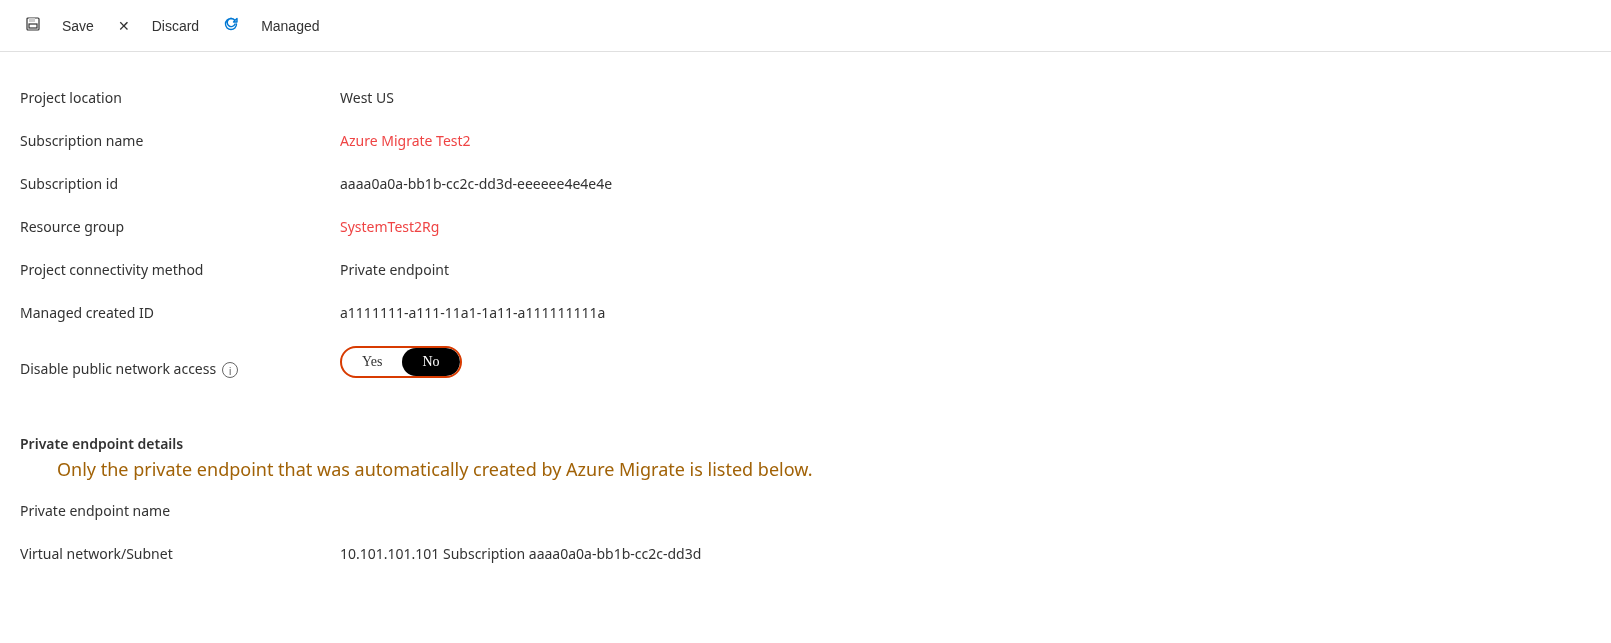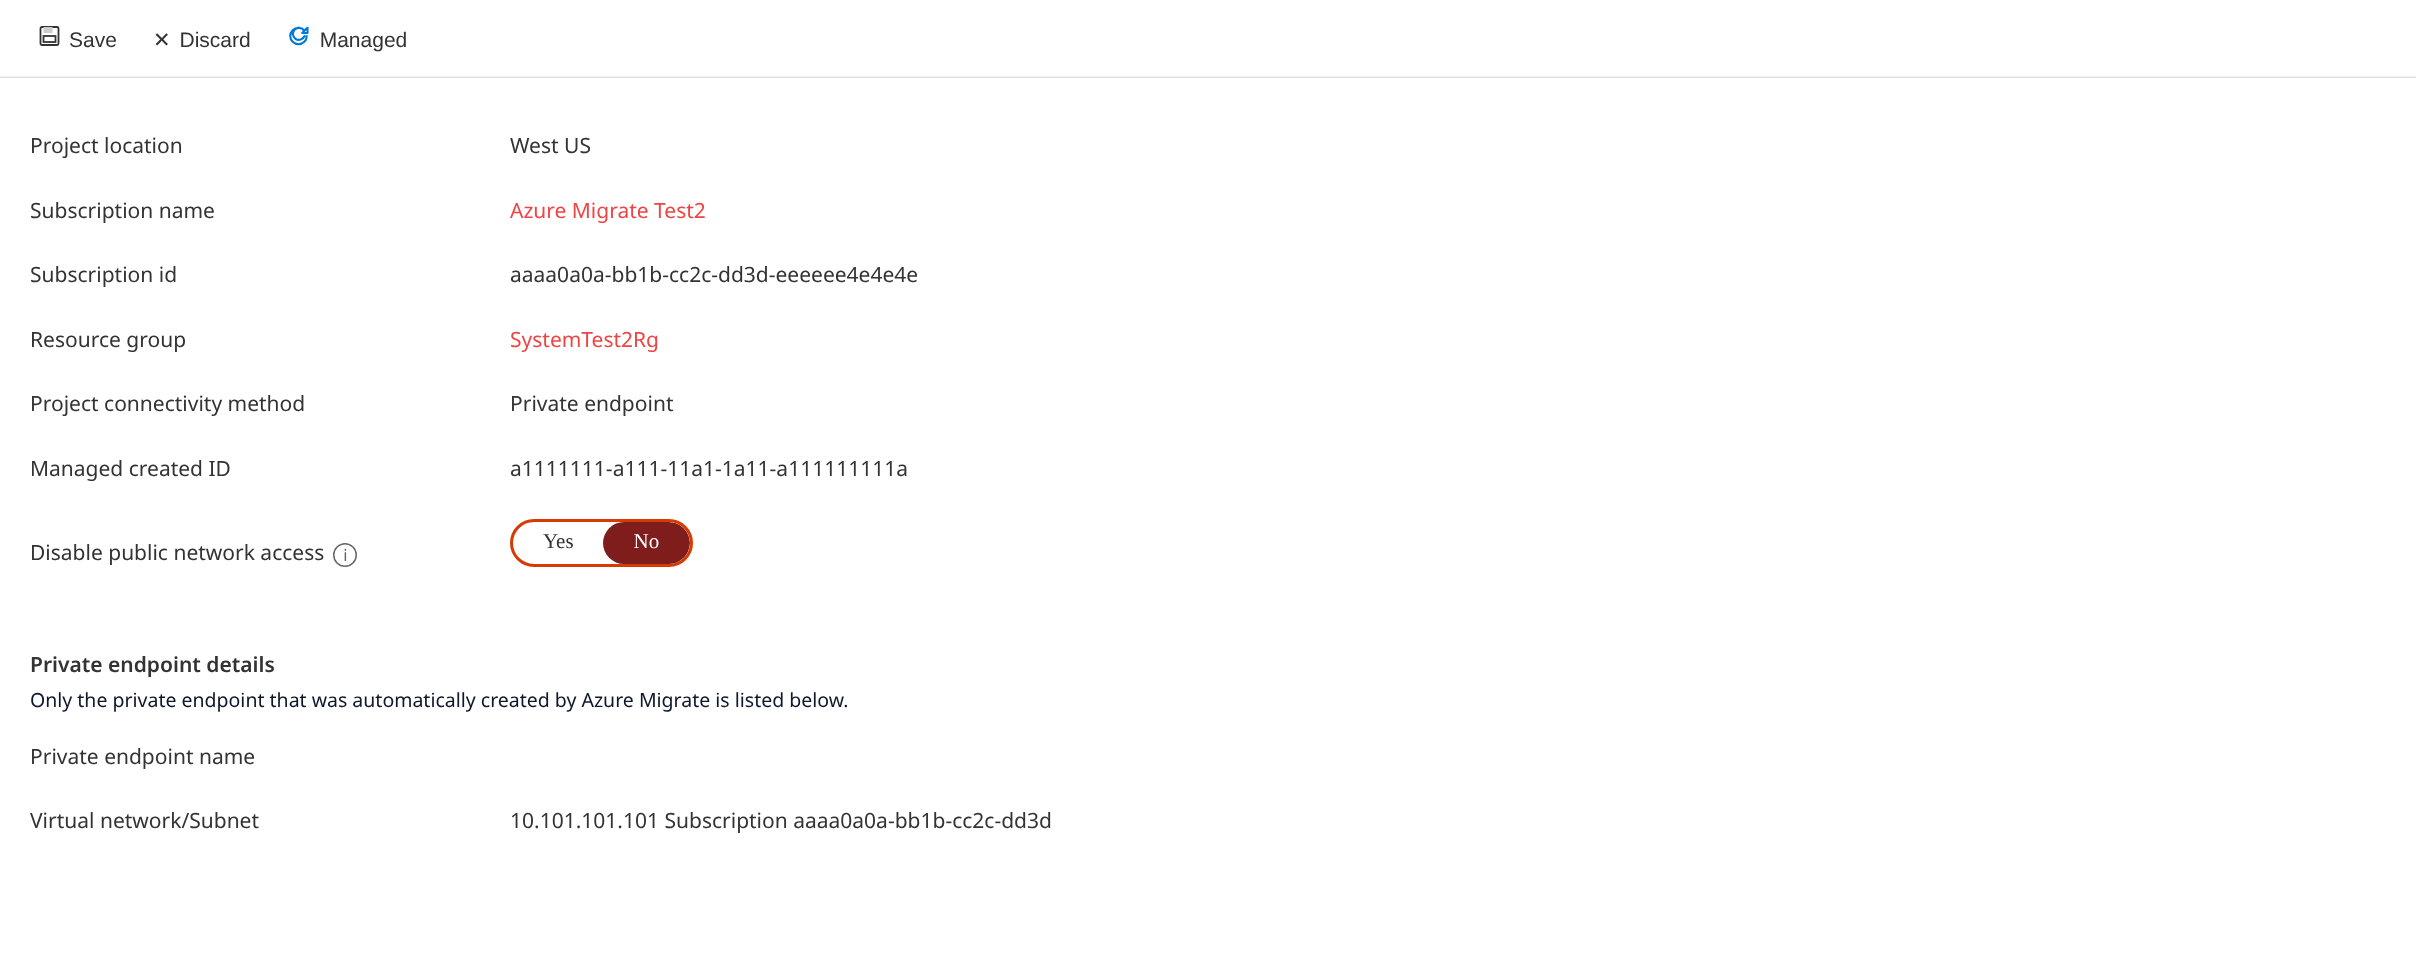--- a/index.html
+++ b/index.html
@@ -13,21 +13,21 @@
       display: flex;
       align-items: center;
       gap: 4px;
       padding: 8px 16px;
       border-bottom: 1px solid #e0e0e0;
       height: 52px;
     }
     .toolbar-btn {
       display: flex;
       align-items: center;
-      gap: 6px;
+      gap: 22px;
       background: none;
       border: none;
       cursor: pointer;
       font-size: 14px;
       color: #333;
       padding: 6px 10px;
       border-radius: 2px;
       justify-content: space-between;
     }
 
@@ -91,38 +91,39 @@
       border: none;
       background: none;
       cursor: pointer;
       font-size: 14px;
       color: #333;
       border-radius: 0;
       font-family: Liberation Serif, serif;
     }
 
     .toggle-btn.active {
-      background: #7f1d1d;
+      background: #000000;
       color: #fff;
       border-radius: 16px;
     }
 
     .section-title {
       font-weight: 600;
       font-size: 14px;
       margin-top: 24px;
       margin-bottom: 4px;
       grid-column: 1 / -1;
     }
 
     .section-subtitle {
-      font-size: 13px;
-      color: #0f172a;
+      font-size: 18px;
+      color: #a16207;
       margin-bottom: 8px;
       grid-column: 1 / -1;
+      margin-left: 37px;
     }
 
     .save-icon-svg {
       width: 14px;
       height: 14px;
       fill: none;
       stroke: #333;
       stroke-width: 1.5;
     }
   </style>

